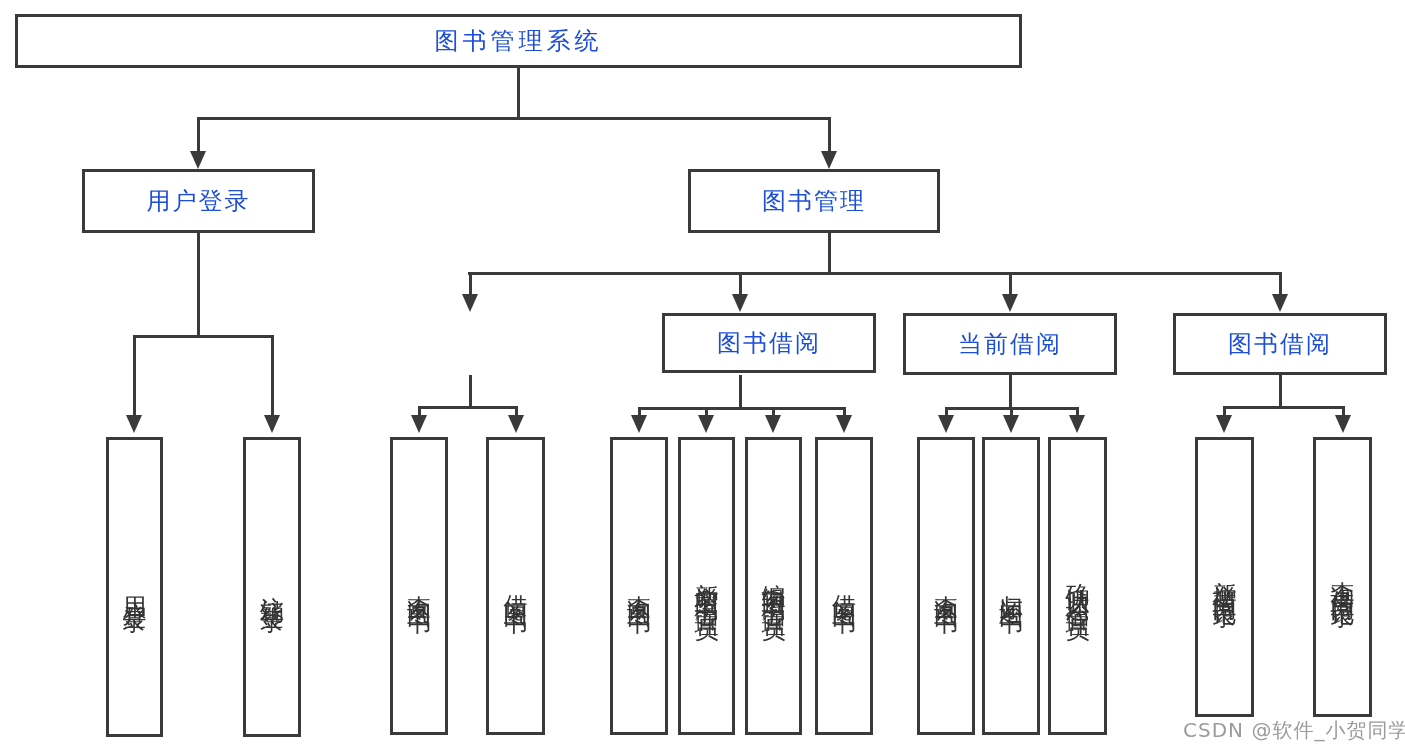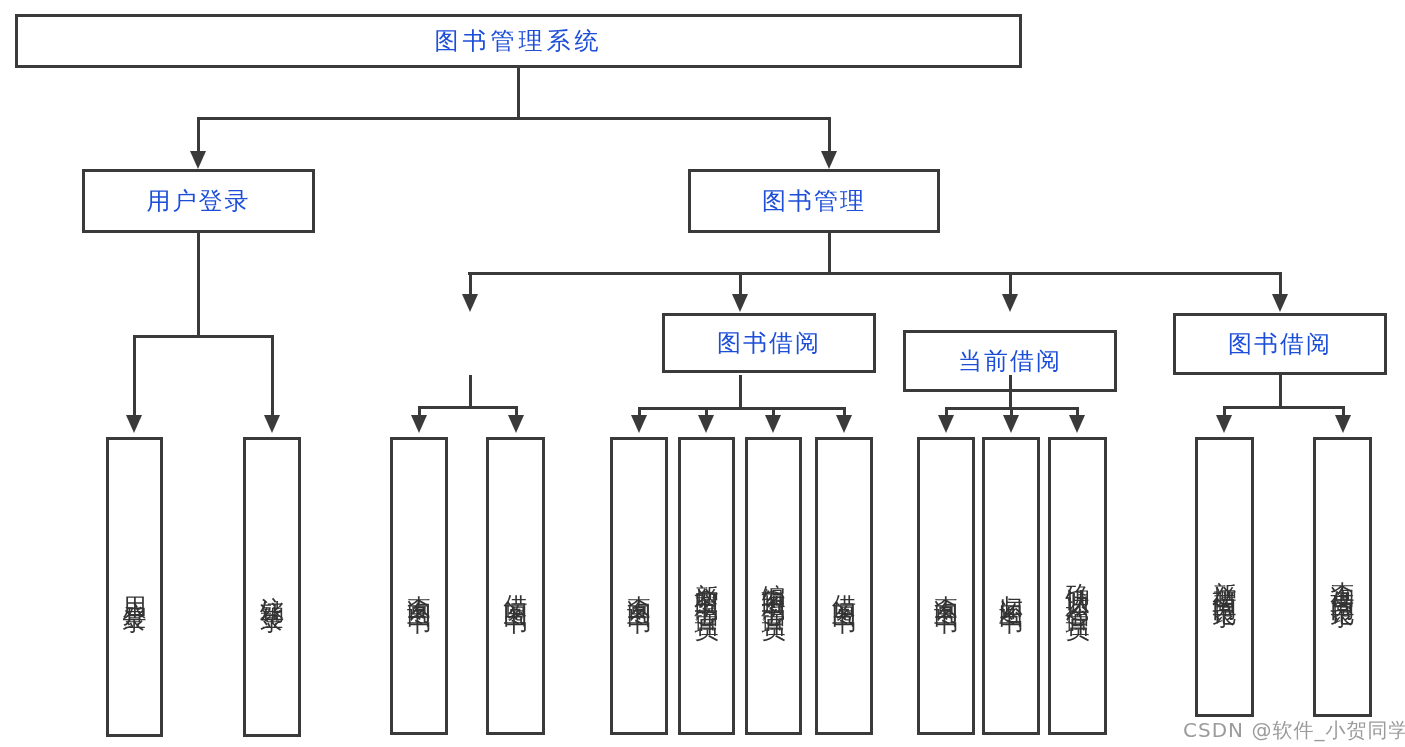--- a/index.html
+++ b/index.html
@@ -71,21 +71,21 @@
   <div class="vl" style="left:739px;  top:272px; height:24px;"></div>
   <div class="ah" style="left:732px;  top:294px;"></div>
   <div class="vl" style="left:1009px; top:272px; height:24px;"></div>
   <div class="ah" style="left:1002px; top:294px;"></div>
   <div class="vl" style="left:1279px; top:272px; height:24px;"></div>
   <div class="ah" style="left:1272px; top:294px;"></div>
 
   <div class="box" style="left:662px; top:313px; width:214px; height:60px;">
     <span class="hlabel">图书借阅</span>
   </div>
-  <div class="box" style="left:903px; top:313px; width:214px; height:62px;margin-top:17px;">
+  <div class="box" style="left:903px; top:313px; width:214px; height:62px;">
     <span class="hlabel">当前借阅</span>
   </div>
   <div class="box" style="left:1173px; top:313px; width:214px; height:62px;">
     <span class="hlabel">图书借阅</span>
   </div>
 
   <div class="vl" style="left:469px; top:375px; height:34px;"></div>
   <div class="hl" style="left:418px; top:406px; width:99px;"></div>
   <div class="vl" style="left:418px; top:406px; height:11px;"></div>
   <div class="ah" style="left:411px; top:415px;"></div>

